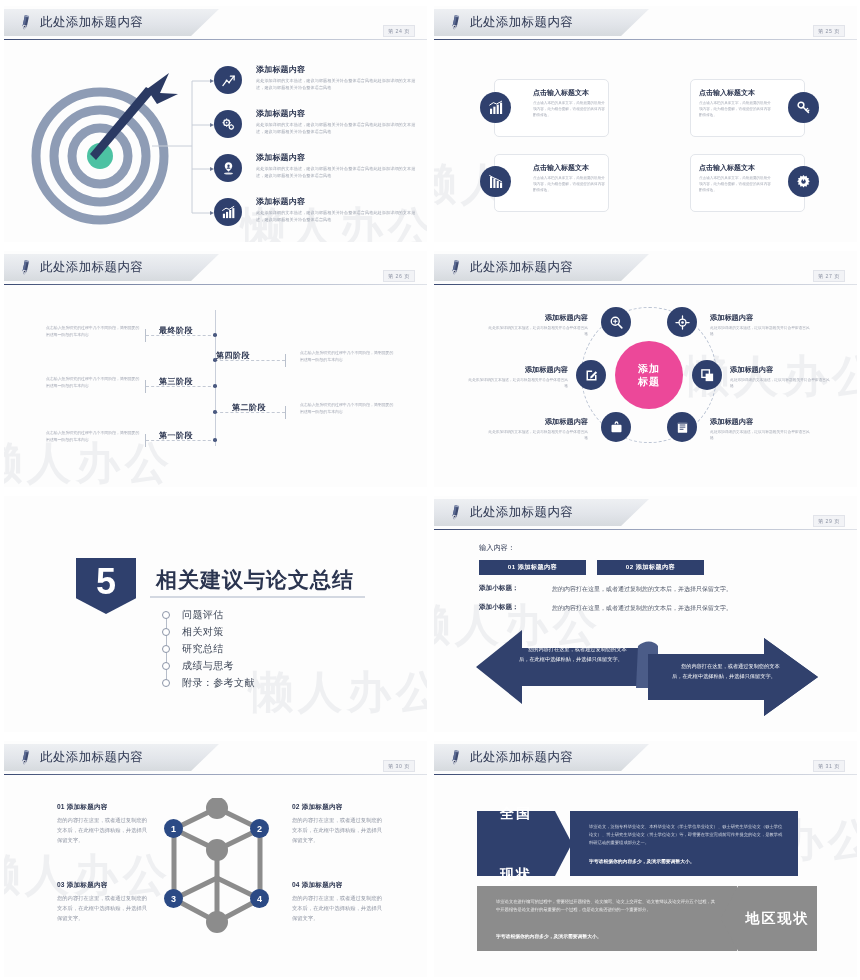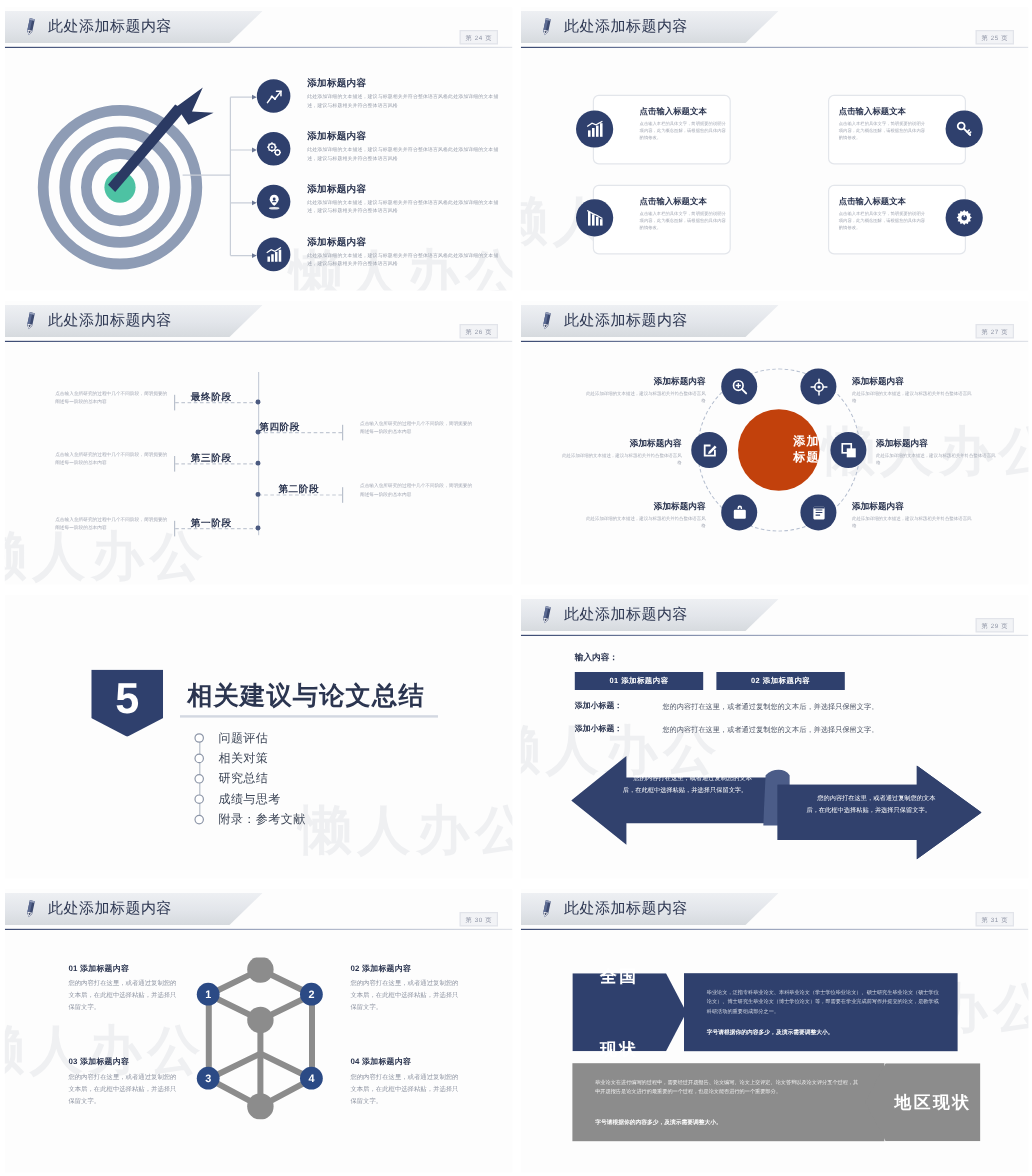--- a/index.html
+++ b/index.html
@@ -103,22 +103,22 @@
   .s26-tick{ position:absolute; width:1px; height:13px; background:#b9c0cc; }
   .s26-dot{ position:absolute; width:3.5px; height:3.5px; border-radius:50%; background:#4b5a80; }
 
   
   .s27-ring{
     position:absolute; left:147px; top:56px; width:136px; height:136px;
     border-radius:50%; border:1px dashed #b9c2d2;
   }
   .s27-core{
     position:absolute; left:181px; top:90px; width:68px; height:68px;
-    border-radius:50%; background:#c2410c; color:#fff;
-    display:flex; flex-direction:column; align-items:flex-end; justify-content:center;
+    border-radius:50%; background:#ec4899; color:#fff;
+    display:flex; flex-direction:column; align-items:center; justify-content:center;
     font-size:10px; font-weight:700; line-height:1.35; letter-spacing:1px;
   }
   .s27-ic{ position:absolute; width:30px; height:30px; }
   .s27-lab{ position:absolute; width:102px; }
   .s27-lab .h{ font-size:7.2px; font-weight:700; color:#2b3550; }
   .s27-lab .b{ font-size:3.7px; color:#a3a8b4; line-height:1.7; margin-top:2px; }
 
   
   .s28{ background:#fff; }
   .s28-shield{
@@ -135,21 +135,21 @@
   .s28-ul{ position:absolute; left:146px; top:100px; width:215px; height:2px; background:#d3d8e1; }
   .s28-list{ position:absolute; left:158px; top:112px; }
   .s28-li{ position:relative; height:17px; padding-left:20px; font-size:10px; color:#3c4556; letter-spacing:.4px; }
   .s28-bullet{
     position:absolute; left:0; top:3px; width:8px; height:8px;
     border:1.3px solid #8d96a8; border-radius:50%; background:#fff;
   }
   .s28-spine{ position:absolute; left:3.6px; top:4px; width:1px; height:70px; background:#b6bdc9; }
 
   
-  .s29-label{ position:absolute; font-size:7.2px; font-weight:700; color:#2b3550; }
+  .s29-label{ position:absolute; font-size:7.2px; font-weight:400; color:#2b3550; }
   .s29-tab{
     position:absolute; height:15px; width:107px;
     background:#2f406d; color:#fff;
     display:flex; align-items:center; justify-content:center;
     font-size:6.2px; font-weight:700; letter-spacing:.4px;
   }
   .s29-sub{ position:absolute; font-size:6.6px; font-weight:700; color:#2b3550; }
   .s29-subtxt{ position:absolute; font-size:6px; color:#4d5566; }
   .s29-arrowtxt{ position:absolute; font-size:5.2px; color:#fff; line-height:1.85; }
 

